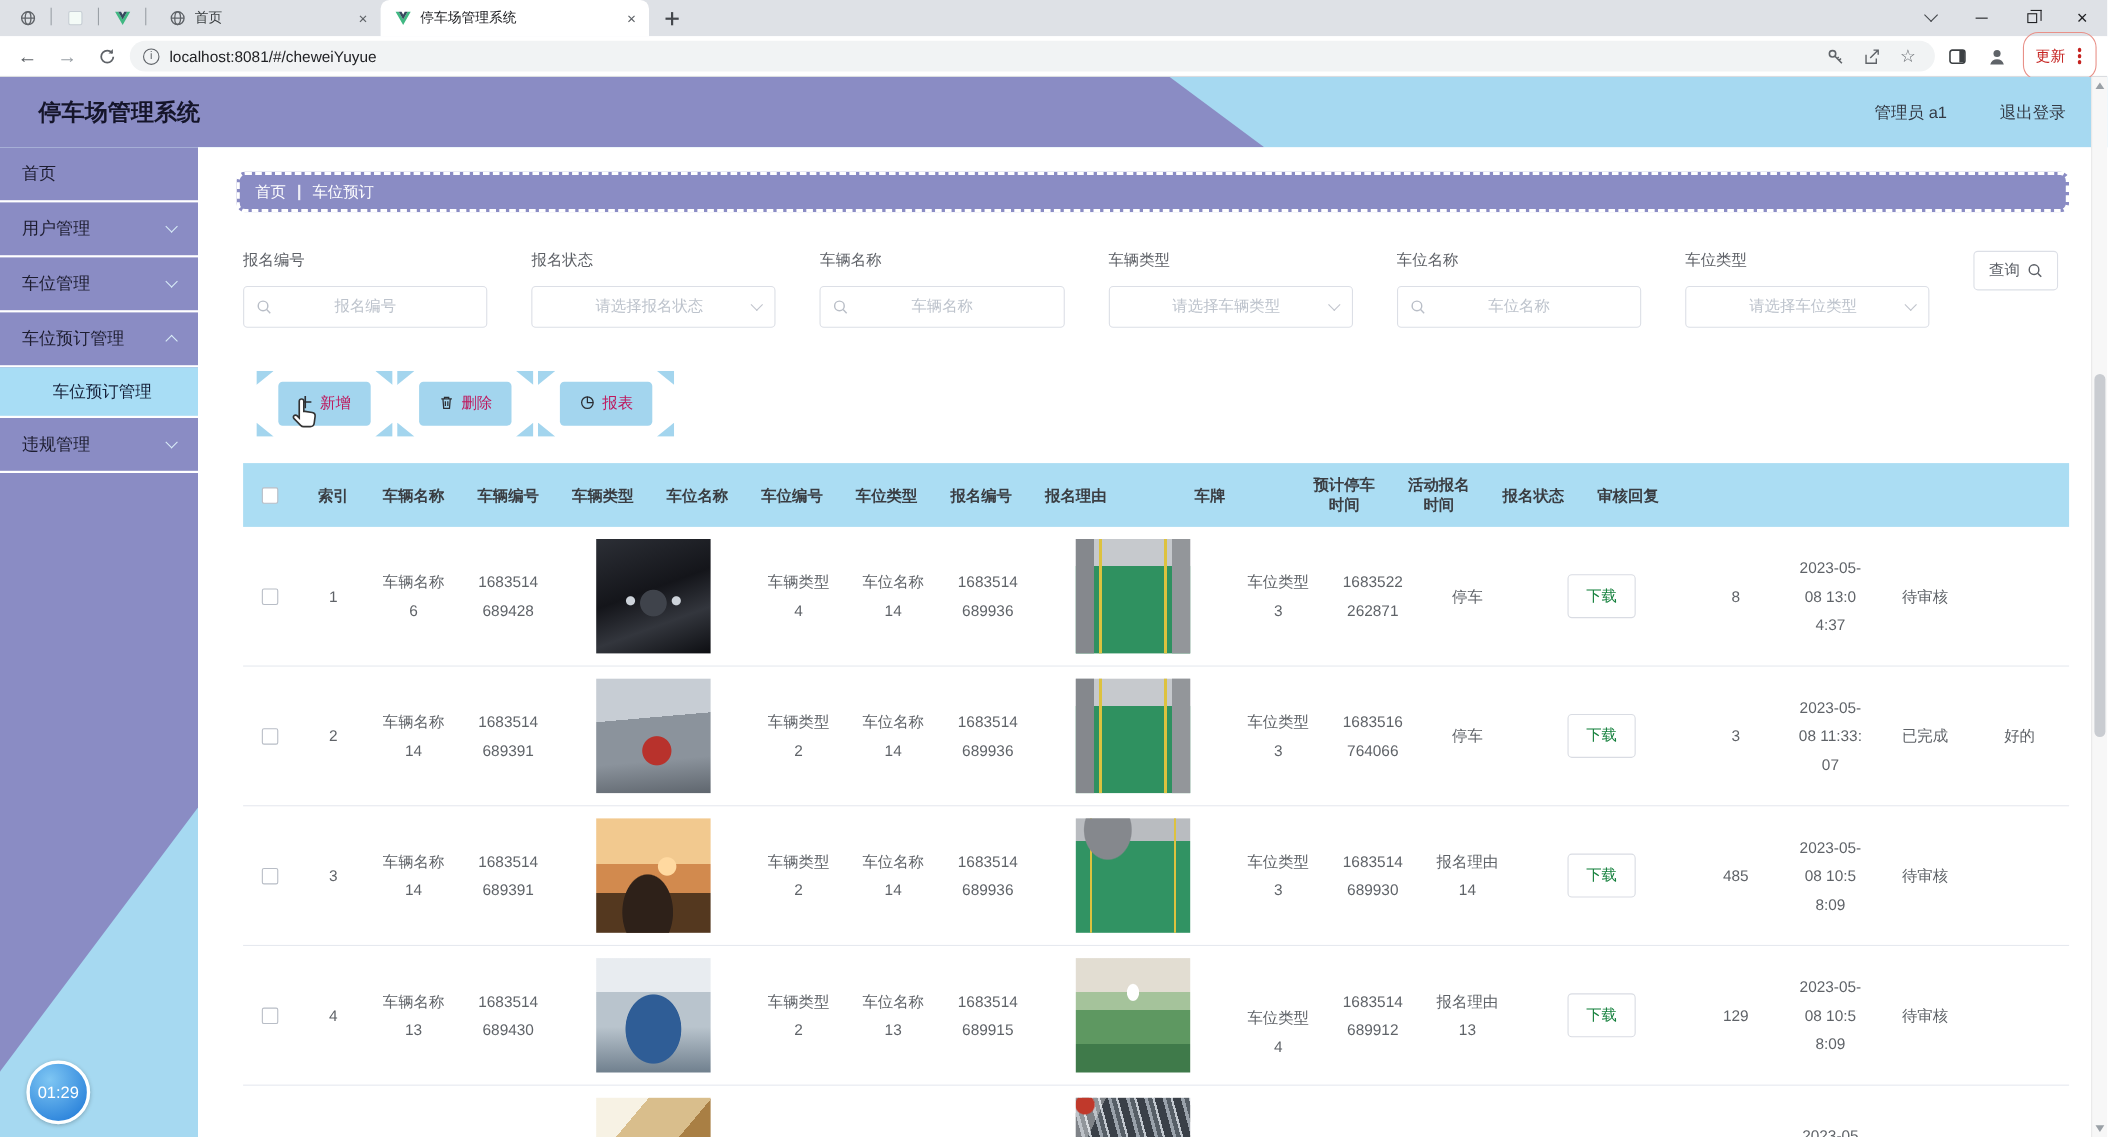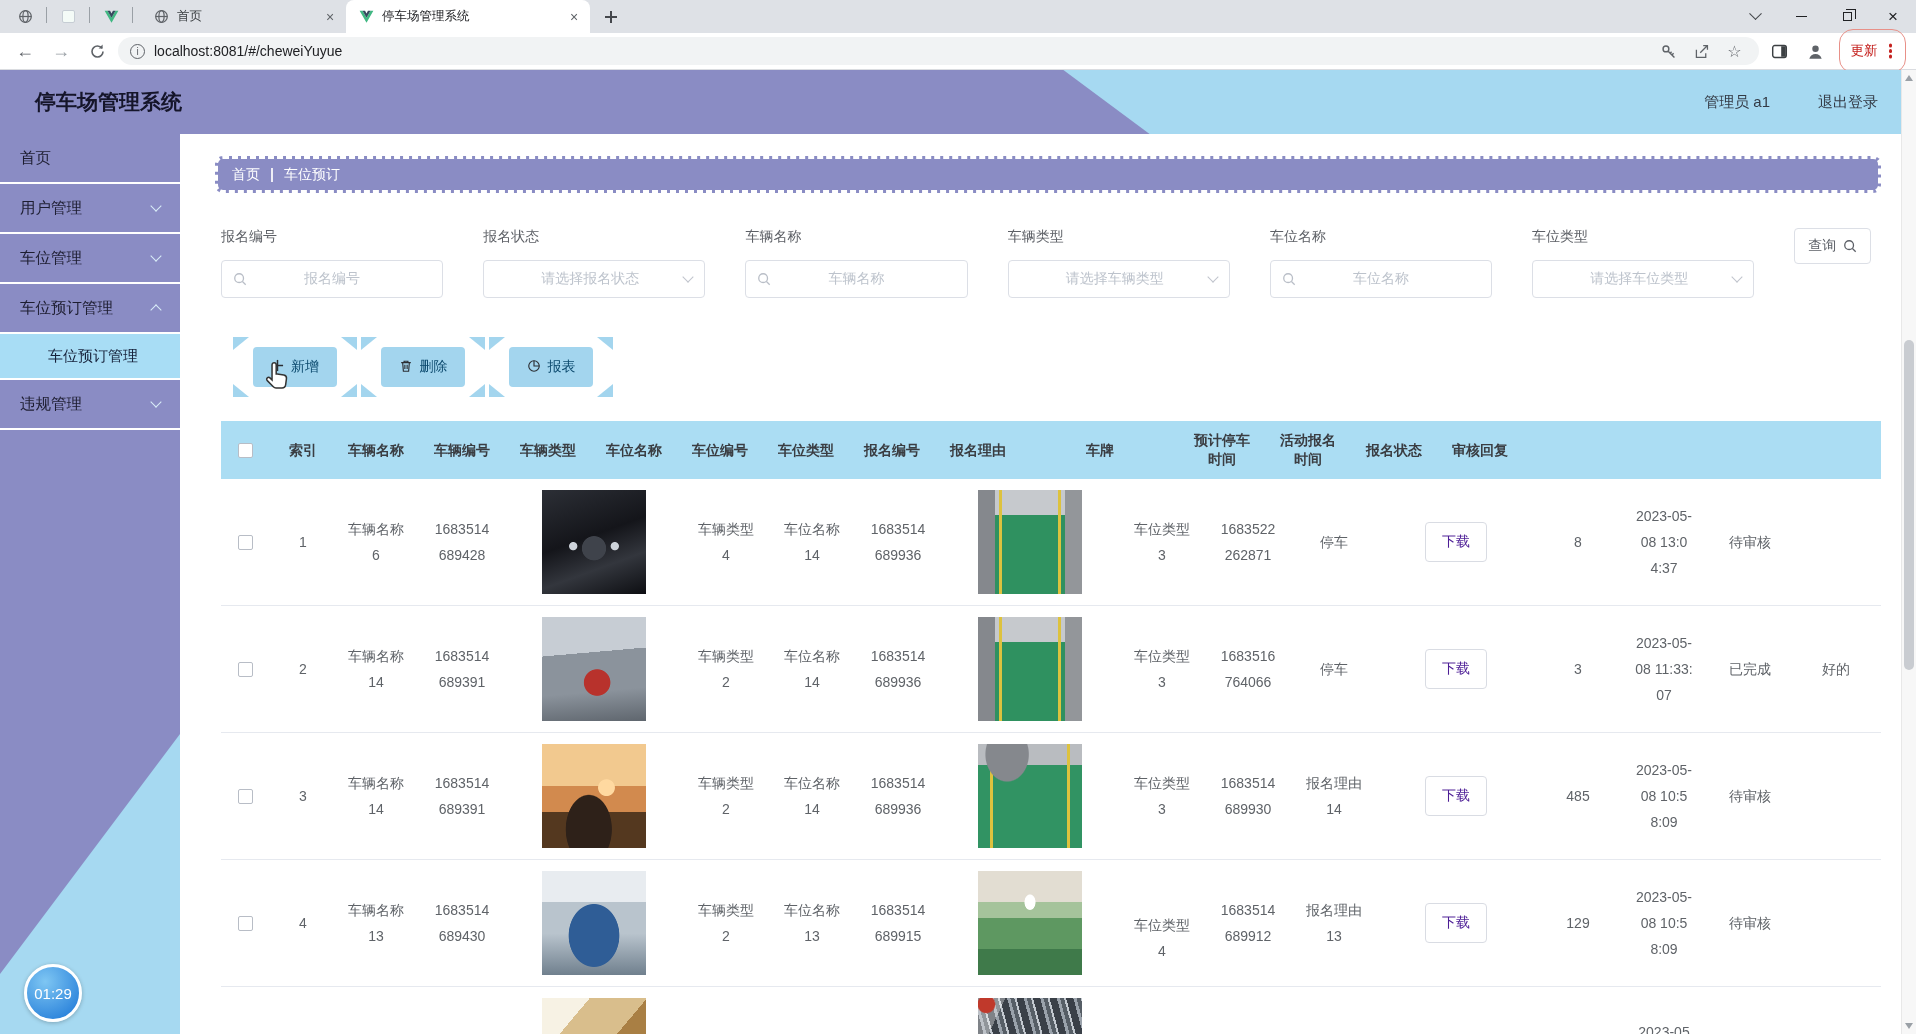--- a/index.html
+++ b/index.html
@@ -68,39 +68,39 @@
   .ffield { width:226px; }
   .flabel { font-size:14px; color:#5d6066; margin-bottom:14px; }
   .fbox { position:relative; height:38px; border:1px solid #dcdfe6; border-radius:4px; background:#fff; display:flex; align-items:center; padding:0 12px; }
   .fbox .s-ic { position:absolute; left:11px; top:11px; }
   .fbox .ph { flex:1; text-align:center; font-size:14px; color:#bdc3cc; }
   .selchev { width:8px; height:8px; border-right:1.6px solid #c0c4cc; border-bottom:1.6px solid #c0c4cc; transform:rotate(45deg); margin-top:-4px; }
   .query-btn { margin-left:auto; width:78px; height:36px; border:1px solid #dcdfe6; border-radius:4px; background:#fff; display:flex; align-items:center; justify-content:center; gap:7px; font-size:14px; color:#5b5f66; }
 
   .action-bar { position:absolute; left:73px; top:213px; display:flex; gap:44px; }
   .ribbon { position:relative; }
-  .act-btn { position:relative; width:84px; height:40px; background:#a3d5ee; border:none; border-radius:4px; display:flex; align-items:center; justify-content:center; gap:7px; font-size:14px; color:#0c4a6e; font-family:inherit; }
+  .act-btn { position:relative; width:84px; height:40px; background:#a3d5ee; border:none; border-radius:4px; display:flex; align-items:center; justify-content:center; gap:7px; font-size:14px; color:#be185d; font-family:inherit; }
   .tri { position:absolute; width:16px; height:13px; background:#a3d5ee; }
   .tri.tl { left:-20px; top:-10px;  clip-path:polygon(0 0, 100% 0, 0 100%); }
   .tri.tr { right:-20px; top:-10px; clip-path:polygon(0 0, 100% 0, 100% 100%); }
   .tri.bl { left:-20px; bottom:-10px; clip-path:polygon(0 0, 100% 100%, 0 100%); }
   .tri.br { right:-20px; bottom:-10px; clip-path:polygon(100% 0, 100% 100%, 0 100%); }
   .cursor-overlay { position:absolute; left:84px; top:227px; width:26px; height:30px; z-index:5; }
 
   
   .table { position:absolute; left:41px; top:287px; width:1660px; }
   .thead { display:flex; gap:8px; background:#abddf3; height:58px; align-items:center; }
   .th { display:flex; align-items:center; justify-content:center; text-align:center; font-size:14px; font-weight:700; color:#3a3d42; line-height:19px; word-break:break-all; padding:0 10px; height:100%; }
   .trow { display:flex; gap:8px; min-height:127px; border-bottom:1px solid #e6e9ef; align-items:center; }
   .trow.partial { align-items:flex-start; border-bottom:none; }
   .tcell { display:flex; align-items:center; justify-content:center; text-align:center; font-size:14px; color:#5f6368; line-height:26px; word-break:break-all; padding:0 10px; }
   .trow.partial .tcell { align-items:flex-start; }
   .trow.partial .cell-apply_time { padding-top:32px; }
   .cbx { width:15px; height:15px; background:#fff; border:1px solid #b8bdc6; border-radius:2px; }
-  .dl-btn { width:62px; height:40px; background:#fff; border:1px solid #d9dce3; border-radius:4px; font-size:14px; color:#4c1d95; font-family:inherit; }
+  .dl-btn { width:62px; height:40px; background:#fff; border:1px solid #d9dce3; border-radius:4px; font-size:14px; color:#15803d; font-family:inherit; }
   .photo { width:104px; height:104px; }
   .trow.partial .photo { margin-top:11px; }
 
   .ph-black-suv { background:
     radial-gradient(circle at 30% 54%, #cdd3da 0 4%, transparent 5%),
     radial-gradient(circle at 70% 54%, #cdd3da 0 4%, transparent 5%),
     radial-gradient(circle at 50% 56%, #3f434b 0 15%, transparent 16%),
     linear-gradient(160deg, #2c2f36 0%, #14151a 45%, #33363d 70%, #0d0e12 100%); }
   .ph-red-car { background:
     radial-gradient(circle at 53% 63%, #b8322c 0 15%, transparent 16%),

